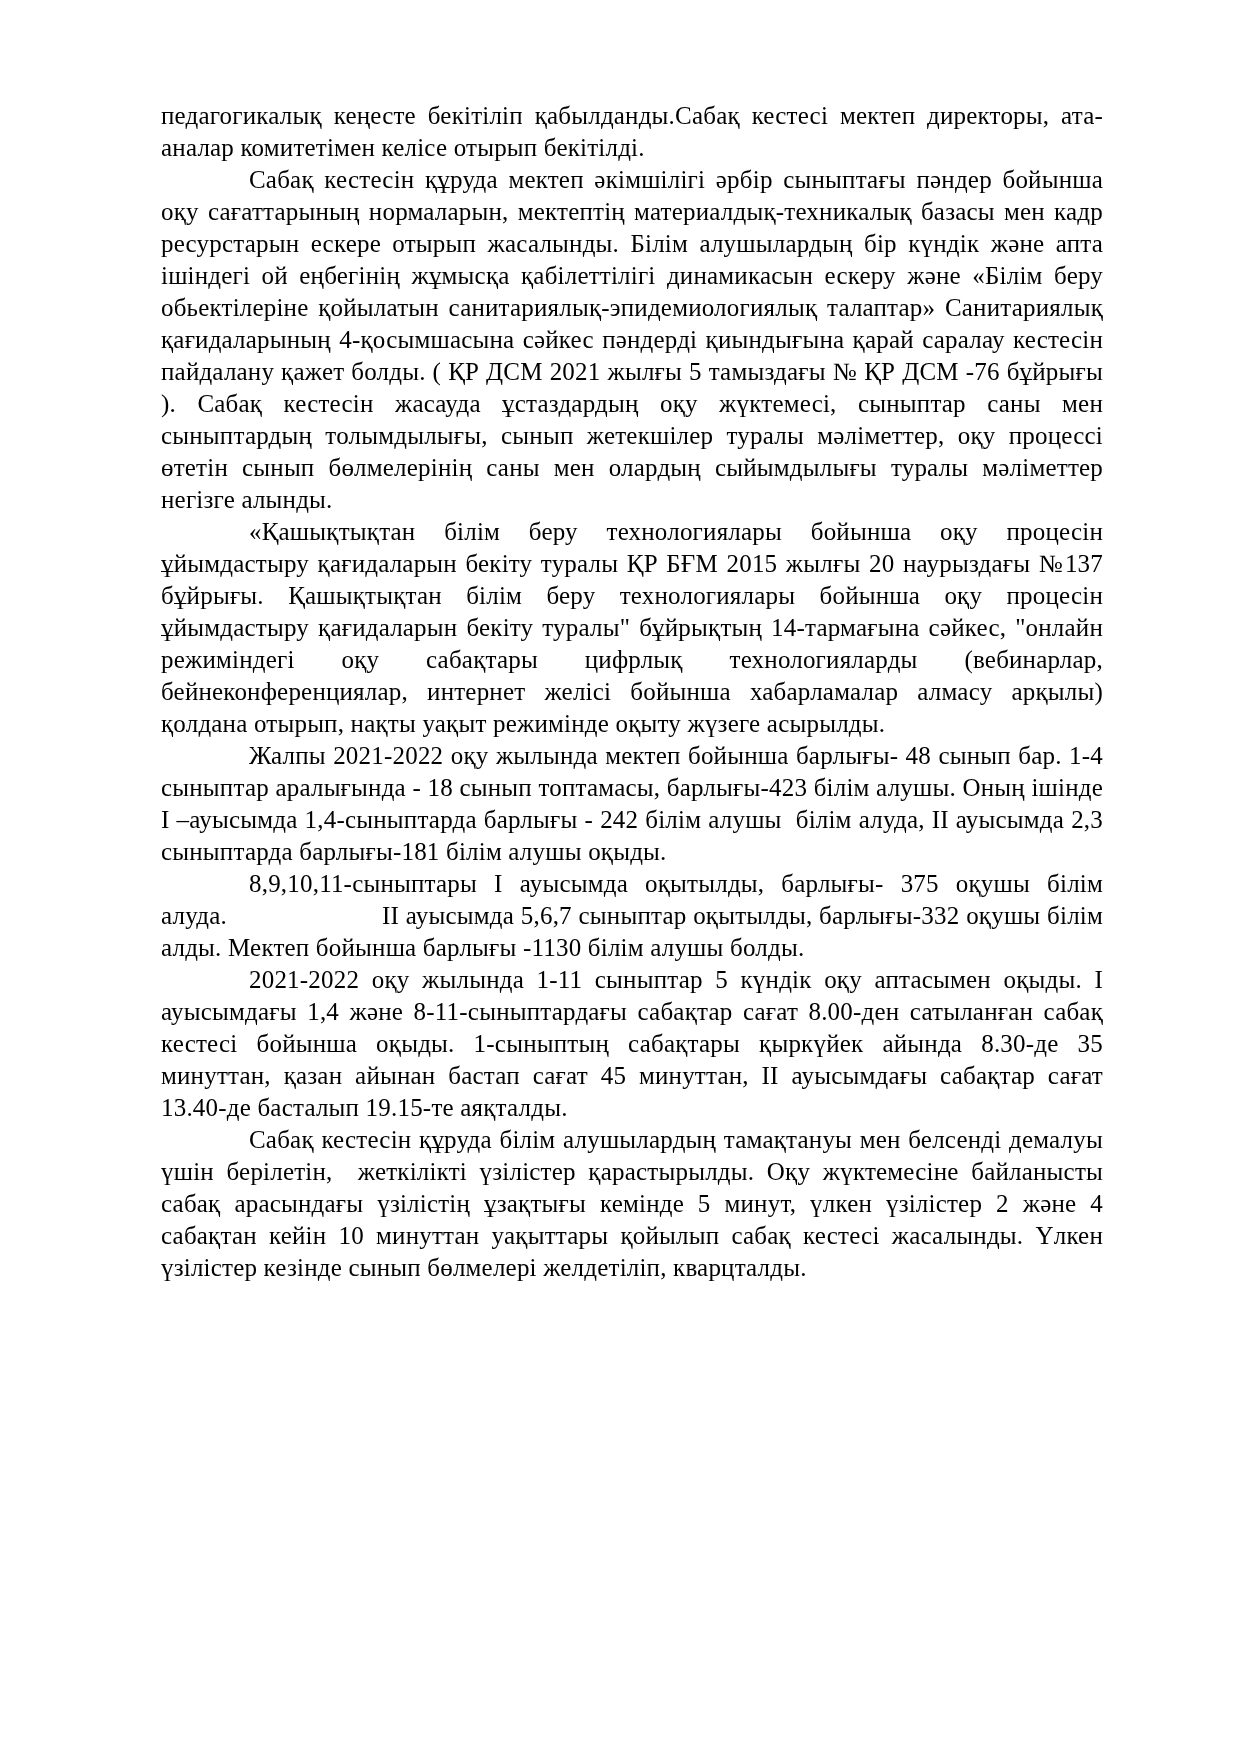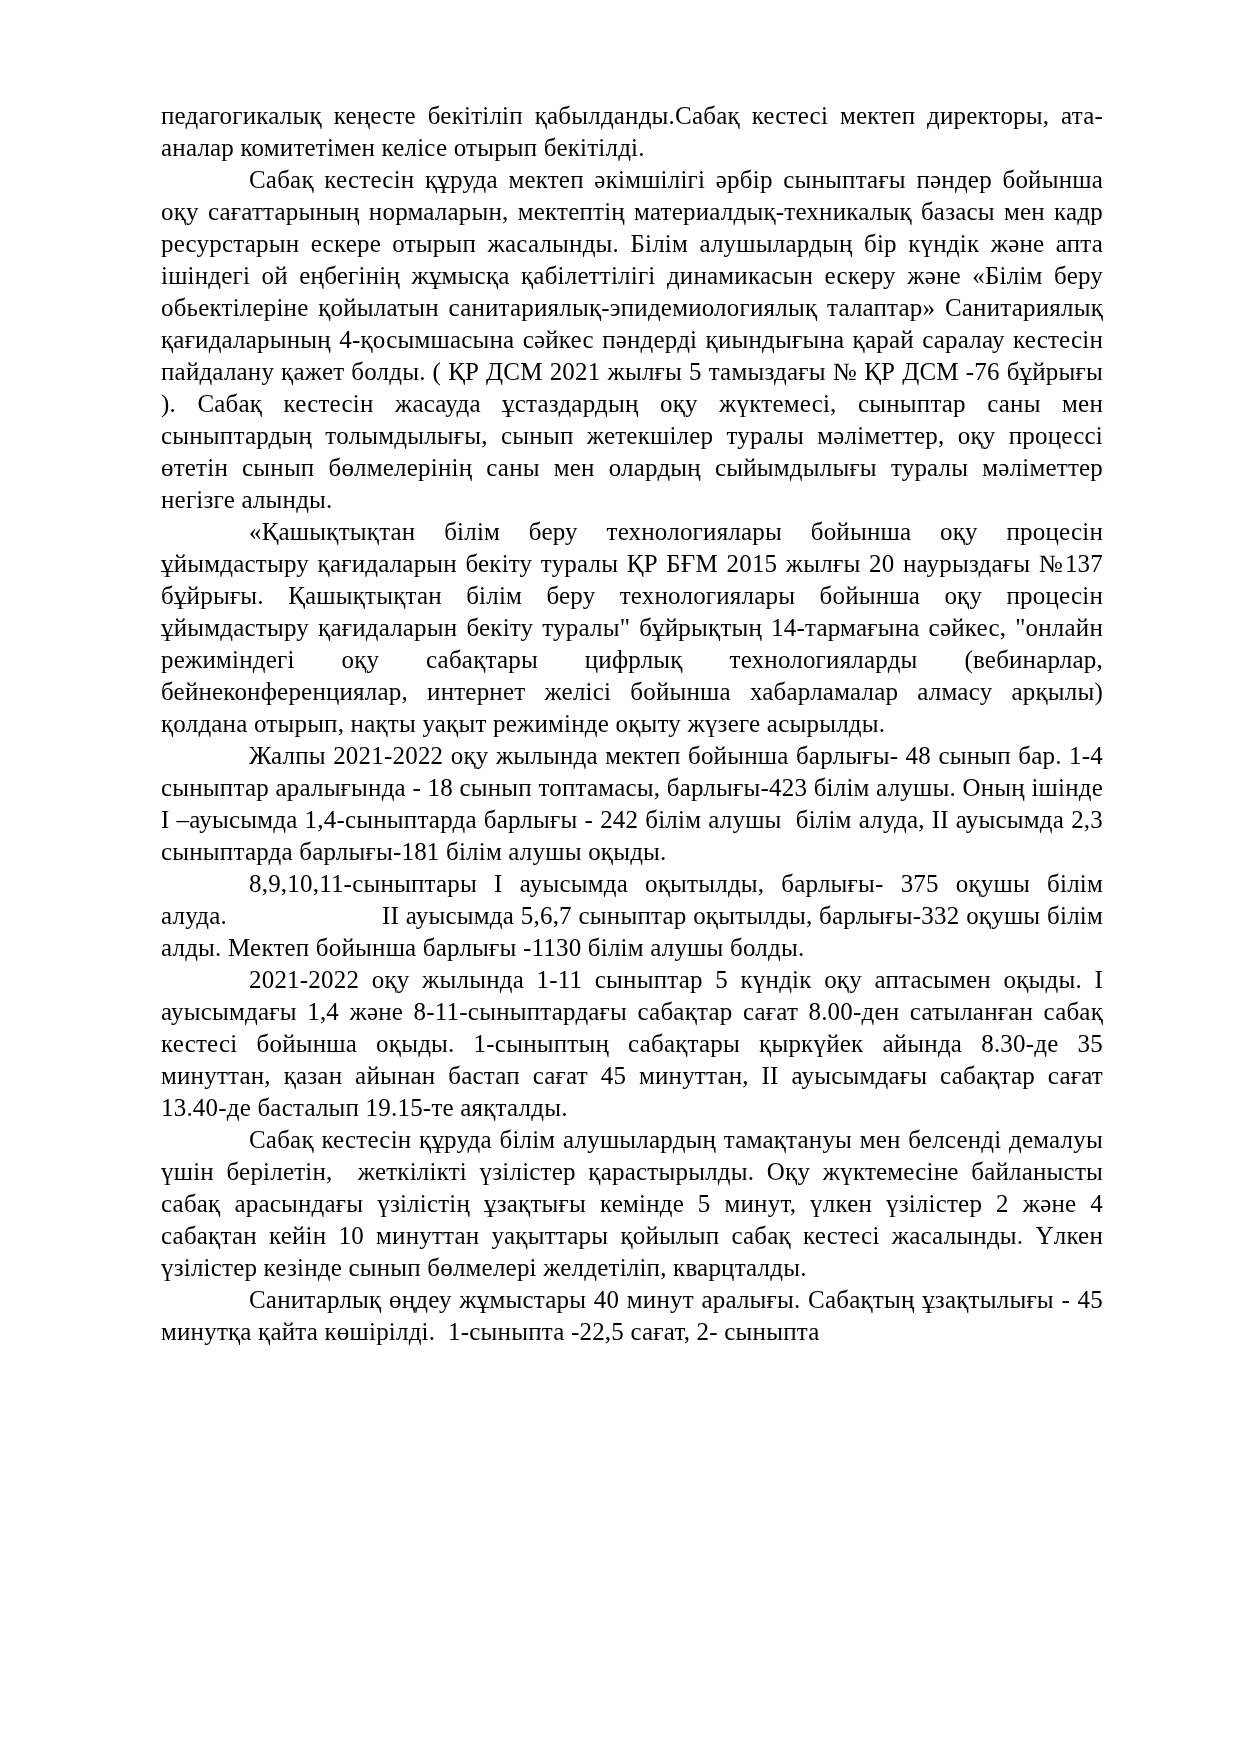--- a/index.html
+++ b/index.html
@@ -41,15 +41,14 @@
 
 <div class="page">
   <div class="content">
     <p class="no-indent">педагогикалық кеңесте бекітіліп қабылданды.Сабақ кестесі мектеп директоры, ата-аналар комитетімен келісе отырып бекітілді.</p>
     <p>Сабақ кестесін құруда мектеп әкімшілігі әрбір сыныптағы пәндер бойынша оқу сағаттарының нормаларын, мектептің материалдық-техникалық базасы мен кадр ресурстарын ескере отырып жасалынды. Білім алушылардың бір күндік және апта ішіндегі ой еңбегінің жұмысқа қабілеттілігі динамикасын ескеру және «Білім беру обьектілеріне қойылатын санитариялық-эпидемиологиялық талаптар» Санитариялық қағидаларының 4-қосымшасына сәйкес пәндерді қиындығына қарай саралау кестесін пайдалану қажет болды. ( ҚР ДСМ 2021 жылғы 5 тамыздағы № ҚР ДСМ -76 бұйрығы ). Сабақ кестесін жасауда ұстаздардың оқу жүктемесі, сыныптар саны мен сыныптардың толымдылығы, сынып жетекшілер туралы мәліметтер, оқу процессі өтетін сынып бөлмелерінің саны мен олардың сыйымдылығы туралы мәліметтер негізге алынды.</p>
     <p>«Қашықтықтан білім беру технологиялары бойынша оқу процесін ұйымдастыру қағидаларын бекіту туралы ҚР БҒМ 2015 жылғы 20 наурыздағы №137 бұйрығы. Қашықтықтан білім беру технологиялары бойынша оқу процесін ұйымдастыру қағидаларын бекіту туралы" бұйрықтың 14-тармағына сәйкес, "онлайн режиміндегі оқу сабақтары цифрлық технологияларды (вебинарлар, бейнеконференциялар, интернет желісі бойынша хабарламалар алмасу арқылы) қолдана отырып, нақты уақыт режимінде оқыту жүзеге асырылды.</p>
     <p>Жалпы 2021-2022 оқу жылында мектеп бойынша барлығы- 48 сынып бар. 1-4 сыныптар аралығында - 18 сынып топтамасы, барлығы-423 білім алушы. Оның ішінде  І –ауысымда 1,4-сыныптарда барлығы - 242 білім алушы  білім алуда, ІІ ауысымда 2,3 сыныптарда барлығы-181 білім алушы оқыды.</p>
     <p>8,9,10,11-сыныптары І ауысымда оқытылды, барлығы- 375 оқушы білім алуда.&nbsp;&nbsp;&nbsp;&nbsp;&nbsp;&nbsp;&nbsp;&nbsp;&nbsp;&nbsp;&nbsp;&nbsp;&nbsp;&nbsp;&nbsp;&nbsp;&nbsp;&nbsp;&nbsp;&nbsp;&nbsp;&nbsp; ІІ ауысымда 5,6,7 сыныптар оқытылды, барлығы-332 оқушы білім алды. Мектеп бойынша барлығы -1130 білім алушы болды.</p>
     <p>2021-2022 оқу жылында 1-11 сыныптар 5 күндік оқу аптасымен оқыды. І ауысымдағы 1,4 және 8-11-сыныптардағы сабақтар сағат 8.00-ден сатыланған сабақ кестесі бойынша оқыды. 1-сыныптың сабақтары қыркүйек айында 8.30-де 35 минуттан, қазан айынан бастап сағат 45 минуттан, ІІ ауысымдағы сабақтар сағат 13.40-де басталып 19.15-те аяқталды.</p>
     <p>Сабақ кестесін құруда білім алушылардың тамақтануы мен белсенді демалуы үшін берілетін,  жеткілікті үзілістер қарастырылды. Оқу жүктемесіне байланысты сабақ арасындағы үзілістің ұзақтығы кемінде 5 минут, үлкен үзілістер 2 және 4 сабақтан кейін 10 минуттан уақыттары қойылып сабақ кестесі жасалынды. Үлкен үзілістер кезінде сынып бөлмелері желдетіліп, кварцталды.</p>
-    <p>Санитарлық өңдеу жұмыстары 40 минут аралығы. Сабақтың ұзақтылығы - 45 минутқа қайта көшірілді.  1-сыныпта -22,5 сағат, 2- сыныпта</p>
   </div>
 </div>
 
 </body></html>

